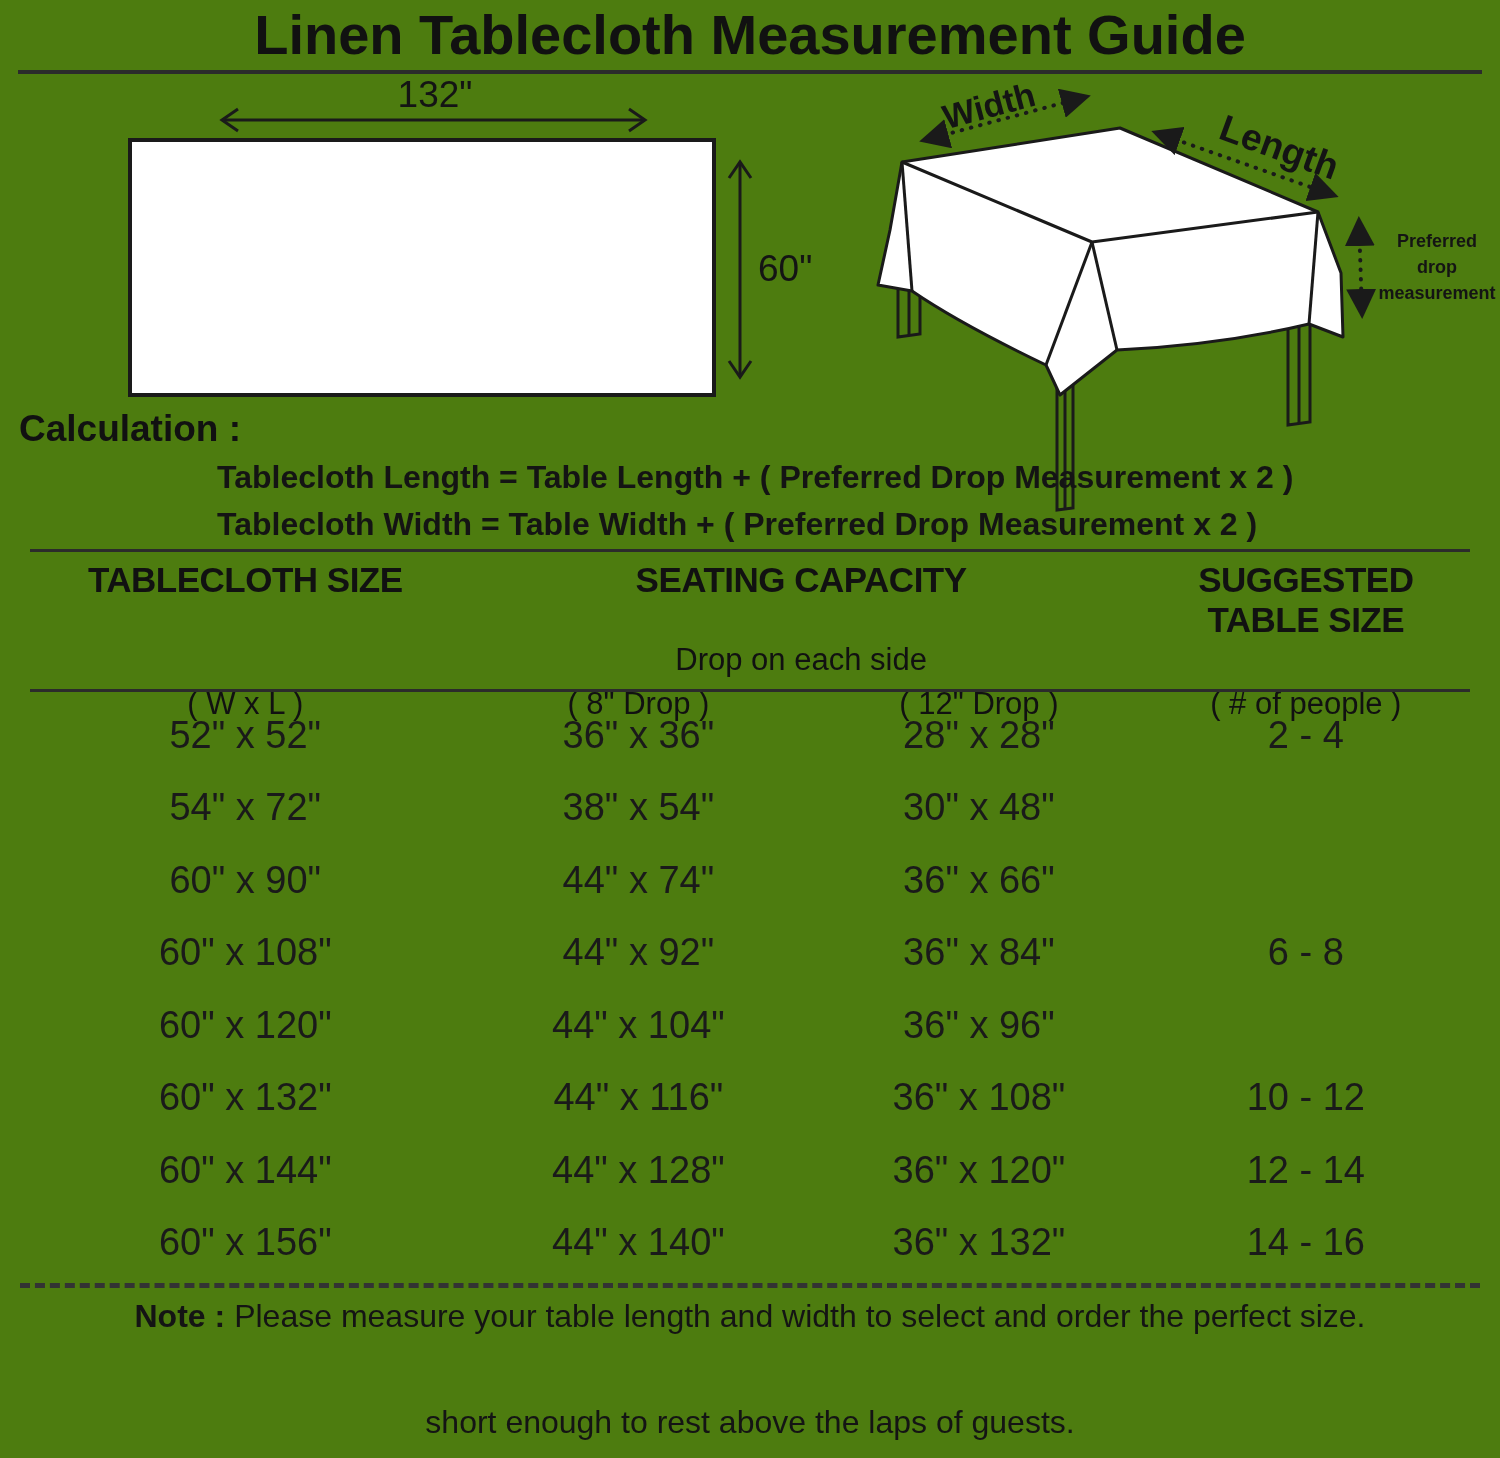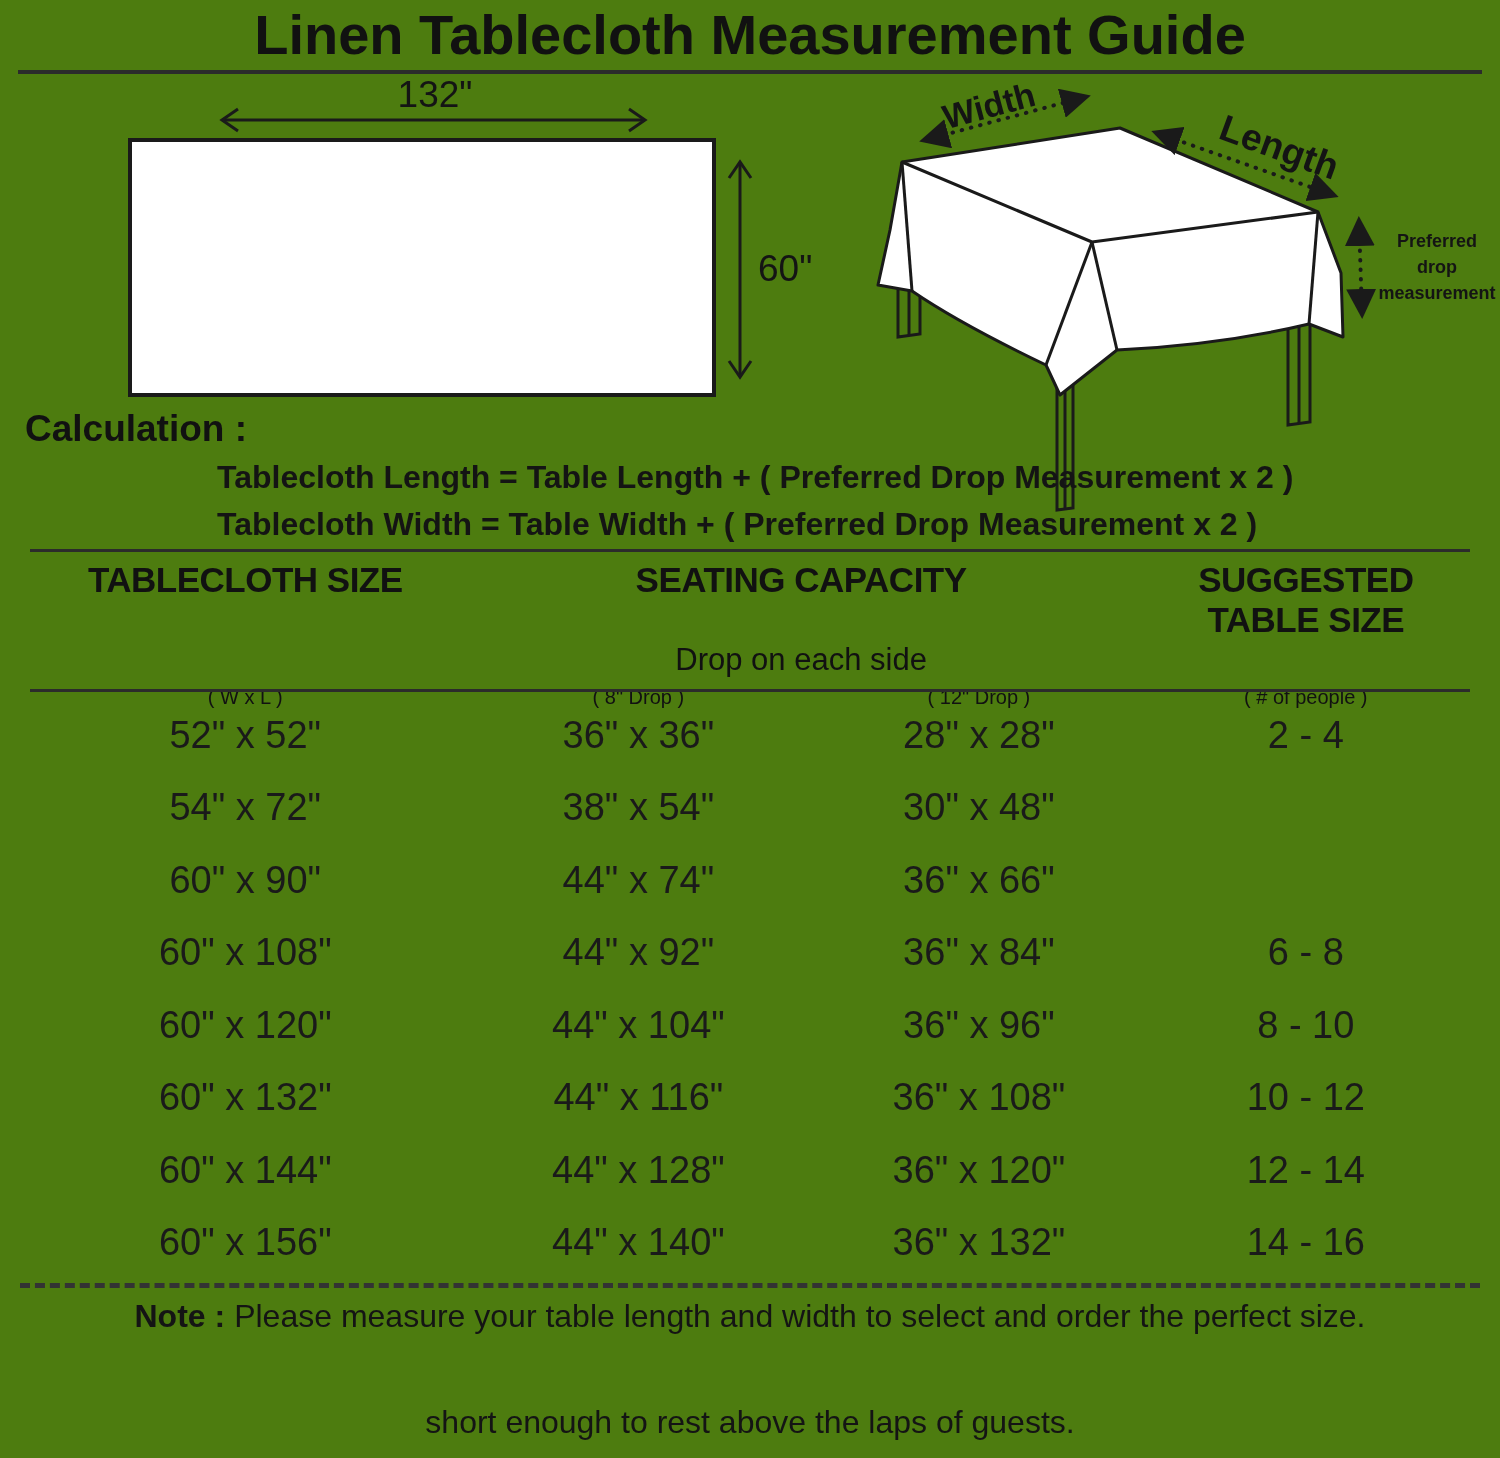--- a/index.html
+++ b/index.html
@@ -11,28 +11,28 @@
     position:absolute;top:2px;left:0;width:100%;text-align:center;
     font-size:56px;font-weight:bold;letter-spacing:0px;color:#111;
   }
   .rule{position:absolute;border-top:4px solid #2b2b2b;height:0;}
   .rule-title{top:70px;left:18px;width:1464px;}
   .rule-thin{border-top-width:3px;}
   .rule-calc{top:549px;left:30px;width:1440px;}
   .rule-head{top:689px;left:30px;width:1440px;}
   .rule-dashed{top:1283px;left:20px;width:1460px;border-top:5px dashed #333;}
   .svg-abs{position:absolute;}
-  .calc-heading{position:absolute;left:25px;top:408px;font-size:37px;font-weight:bold;color:#111;}
+  .calc-heading{position:absolute;left:19px;top:408px;font-size:37px;font-weight:bold;color:#111;}
   .formula{position:absolute;left:176px;font-size:32px;font-weight:bold;color:#141414;margin-left:41px;}
   .formula-1{top:459px;}
   .formula-2{top:506px;}
   .thead{position:absolute;left:30px;top:560px;width:1440px;color:#111;}
   .th-row1{display:grid;grid-template-columns:29.9% 47.3% 22.8%;font-size:35px;font-weight:bold;letter-spacing:-0.5px;}
   .th-row2{display:grid;grid-template-columns:29.9% 47.3% 22.8%;font-size:31px;margin-top:2px;}
-  .th-row3{display:grid;grid-template-columns:29.9% 24.7% 22.6% 22.8%;font-size:20px;margin-top:8px;}
+  .th-row3{display:grid;grid-template-columns:29.9% 24.7% 22.6% 22.8%;font-size:31px;margin-top:8px;}
   .thead .cell,.tbody .cell{text-align:center;}
   .tbody{position:absolute;left:30px;top:699px;width:1440px;color:#1a1a1a;}
   .trow{display:grid;grid-template-columns:29.9% 24.7% 22.6% 22.8%;height:72.5px;align-items:center;font-size:38px;}
   .bottom-note{position:absolute;left:0;width:100%;text-align:center;font-size:32px;color:#141414;}
   .note-line{top:1298px;text-align:center;}
   .tip-line1{top:1352px;}
   .tip-line2{top:1404px;}
   .blabel{font-weight:bold;margin-right:9px;}
   svg text{font-family:"Liberation Sans", sans-serif;fill:#141414;}
   svg .stroke{fill:none;stroke:#1a1a1a;}
@@ -153,21 +153,20 @@
     <div class="trow">
       <div class="cell">60" x 108"</div>
       <div class="cell">44" x 92"</div>
       <div class="cell">36" x 84"</div>
       <div class="cell">6 - 8</div>
     </div>
     <div class="trow">
       <div class="cell">60" x 120"</div>
       <div class="cell">44" x 104"</div>
       <div class="cell">36" x 96"</div>
-      <div class="cell">8 - 10</div>
     </div>
     <div class="trow">
       <div class="cell">60" x 132"</div>
       <div class="cell">44" x 116"</div>
       <div class="cell">36" x 108"</div>
       <div class="cell">10 - 12</div>
     </div>
     <div class="trow">
       <div class="cell">60" x 144"</div>
       <div class="cell">44" x 128"</div>

